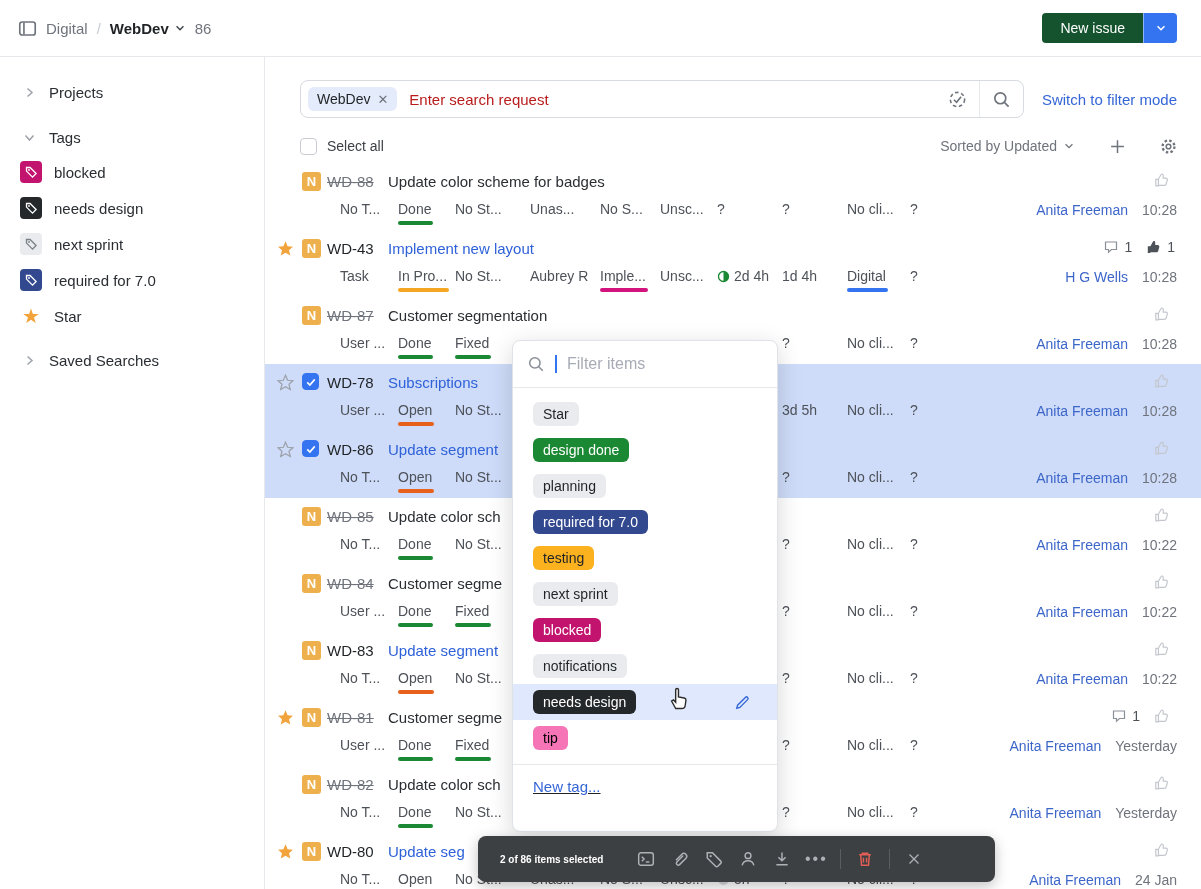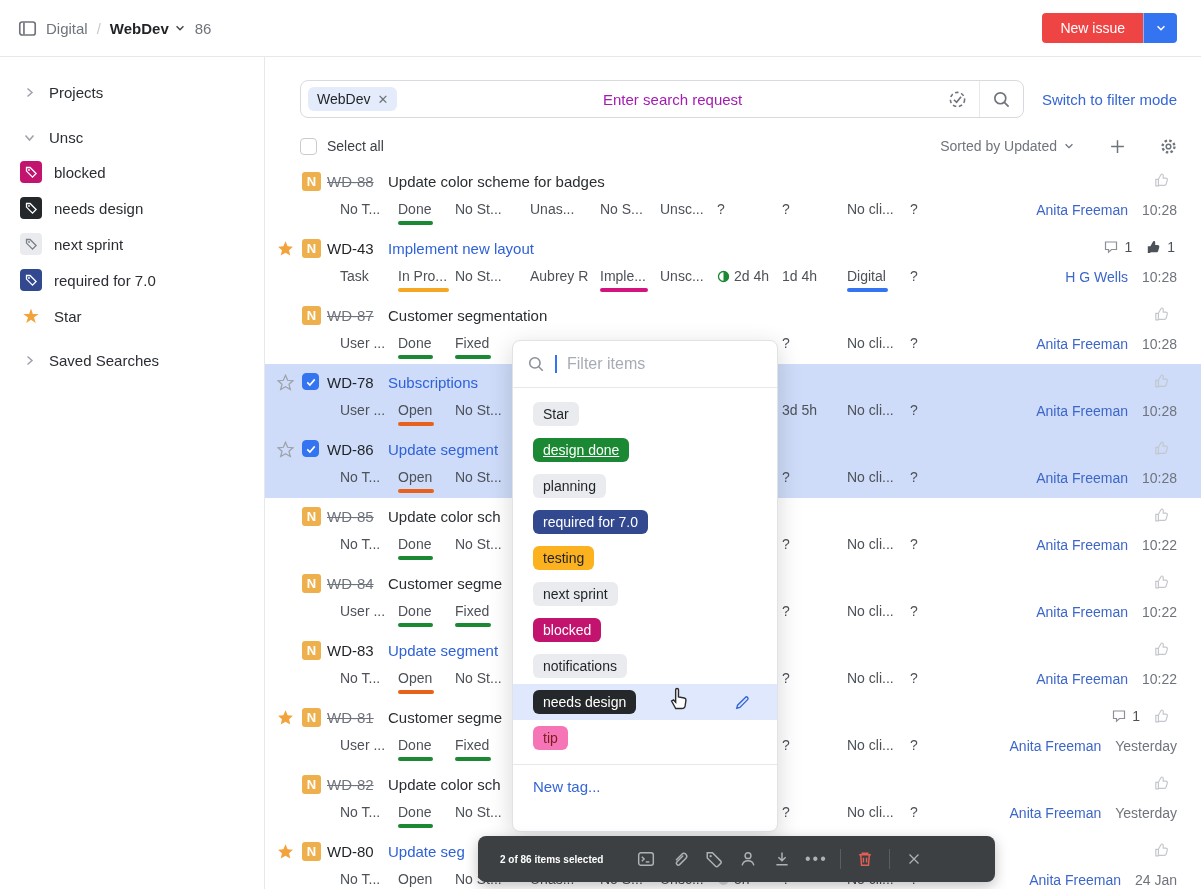--- a/index.html
+++ b/index.html
@@ -8,42 +8,42 @@
   .page { position:relative; width:1201px; height:889px; }
 
   
   .topbar { height:57px; border-bottom:1px solid #e6e8eb; display:flex; align-items:center; padding:0 24px 0 18px; }
   .crumb { display:flex; align-items:center; gap:9px; font-size:15px; }
   .crumb .muted { color:#6f747c; }
   .crumb .sep { color:#c6cad0; }
   .crumb .proj { font-weight:600; color:#1f2326; display:flex; align-items:center; gap:5px; }
   .spacer { flex:1; }
   .newissue { display:flex; }
-  .newissue .main { background:#ef4444; color:#fff; font-size:14px; padding:7px 18px; border:none;
+  .newissue .main { background:#14532d; color:#fff; font-size:14px; padding:7px 18px; border:none;
                     border-radius:4px 0 0 4px; cursor:pointer; font-family:inherit; }
   .newissue .arrow { background:#3574f0; border:none; border-left:1px solid rgba(255,255,255,.45);
                      border-radius:0 4px 4px 0; width:34px; display:flex; align-items:center; justify-content:center; cursor:pointer; }
 
   
   .layout { display:flex; height:832px; }
   .sidebar { width:265px; border-right:1px solid #e6e8eb; padding-top:6px; flex:none; }
   .side-item { display:flex; align-items:center; height:30px; padding-left:22px; gap:12px; font-size:15px; color:#2a2e33; cursor:pointer; }
   .side-item.sub { padding-left:20px; }
   .m14 { margin-top:14px; } .m15 { margin-top:15px; } .m5 { margin-top:5px; } .m6 { margin-top:6px; }
   .tagsq { width:22px; height:22px; border-radius:4px; display:flex; align-items:center; justify-content:center; flex:none; }
   .starbig { font-size:20px; color:#f2a33c; width:22px; text-align:center; flex:none; }
 
   .main-col { flex:1; position:relative; }
 
   
   .searchrow { display:flex; align-items:center; padding:23px 24px 0 35px; gap:18px; }
   .searchbox { flex:1; height:38px; border:1px solid #d7dadf; border-radius:8px; display:flex; align-items:center; padding:0 0 0 7px; }
   .chip { background:#e4ebfa; border-radius:6px; font-size:14px; padding:4px 9px; display:flex; align-items:center; gap:7px; color:#1f2326; }
   .chip .x { color:#6f747c; font-size:13px; cursor:pointer; }
-  .searchbox .ph { color:#a21caf; font-size:15px; margin-left:12px; flex:1;text-align:center; }
+  .searchbox .ph { color:#b91c1c; font-size:15px; margin-left:12px; flex:1; }
   .sb-icons { display:flex; align-items:center; height:100%; }
   .sb-icons .ico { padding:0 12px; display:flex; align-items:center; height:100%; cursor:pointer; }
   .sb-icons .div { width:1px; height:100%; background:#e6e8eb; }
   .switchlink { color:#3566d6; font-size:15px; white-space:nowrap; cursor:pointer; }
 
   
   .controlsrow { display:flex; align-items:center; margin:14px 24px 0 35px; height:28px;gap:18px; }
   .cb { width:17px; height:17px; border:1px solid #c8ccd2; border-radius:4px; background:#fff; flex:none; }
   .cb.checked { background:#3574f0; border-color:#3574f0; display:flex; align-items:center; justify-content:center; }
   .selectall { display:flex; align-items:center; gap:10px; font-size:14px; color:#3c4047; cursor:pointer; }
@@ -86,21 +86,21 @@
   .popup { position:absolute; left:512px; top:340px; width:266px; height:492px; background:#fff;
            border:1px solid #dfe2e6; border-radius:8px; box-shadow:0 6px 24px rgba(0,0,0,.16); z-index:50; }
   .pop-search { height:47px; border-bottom:1px solid #e6e8eb; display:flex; align-items:center; padding:0 14px; gap:10px; }
   .caret { width:2px; height:18px; background:#3574f0; }
   .pop-search .ph { color:#a6abb5; font-size:16px; }
   .pop-list { padding-top:8px; }
   .pop-row { height:36px; display:flex; align-items:center; padding:0 14px 0 20px; cursor:pointer; }
   .pop-row.hl { background:#dfe8fc; }
   .pop-row .grow { flex:1; }
   .tagchip { font-size:14px; padding:4px 10px; border-radius:6px; white-space:nowrap; }
-  .pop-foot { border-top:1px solid #e6e8eb; margin-top:8px; height:43px; display:flex; align-items:center; padding:8px 20px; }
+  .pop-foot { border-top:1px solid #e6e8eb; margin-top:8px; height:43px; display:flex; align-items:center; padding:8px 20px;text-decoration:underline; }
   .newtag { color:#3566d6; font-size:15px; cursor:pointer; }
 
   
   .seltoolbar { position:absolute; left:478px; top:836px; width:517px; height:46px; background:#3c4043; border-radius:8px;
                 display:flex; align-items:center; padding:0 18px 0 22px; gap:0; z-index:60; box-shadow:0 4px 14px rgba(0,0,0,.25); }
   .seltoolbar .lbl { color:#fff; font-size:10px; font-weight:600; margin-right:26px; white-space:nowrap; }
   .tb-ico { width:34px; display:flex; justify-content:center; cursor:pointer; }
   .tb-div { width:1px; height:20px; background:#5a5d61; margin:0 7px; }
   .dots { color:#aeb1b6; font-size:16px; letter-spacing:2px; }
 
@@ -146,21 +146,21 @@
       <div class="side-item m14">
         <svg width="15" height="15" viewBox="0 0 15 15">
             <polyline points="5.5,3.5 10,7.5 5.5,11.5" fill="none" stroke="#9da2ab" stroke-width="1.5"></polyline>
           </svg>
         <span>Projects</span>
       </div>
       <div class="side-item m15">
         <svg width="15" height="15" viewBox="0 0 15 15">
             <polyline points="3.5,5.5 7.5,10 11.5,5.5" fill="none" stroke="#9da2ab" stroke-width="1.5"></polyline>
           </svg>
-        <span>Unsc</span>
+        <span>Tags</span>
       </div>
       <div id="sidebar-tags">
           <div class="side-item sub m5">
             <span class="tagsq" style="background:#c2146e">
               <svg width="13" height="13" viewBox="0 0 13 13">
                 <path d="M1.5 1.5h3.6l6 6-3.6 3.6-6-6z" fill="none" stroke="#ffffff" stroke-width="1.3"></path>
                 <circle cx="4" cy="4" r=".9" fill="#ffffff"></circle>
               </svg>
             </span>
             <span>blocked</span>
@@ -619,21 +619,21 @@
           <line x1="10.4" y1="10.4" x2="14" y2="14" stroke="#8a8f98" stroke-width="1.4"></line>
         </svg>
       <span class="caret"></span>
       <span class="ph">Filter items</span>
     </div>
     <div class="pop-list" id="pop-list">
         <div class="pop-row">
           <span class="tagchip" style="background: rgb(233, 235, 238); color: rgb(31, 35, 38);">Star</span>
         </div>
         <div class="pop-row">
-          <span class="tagchip" style="background: rgb(27, 136, 51); color: rgb(255, 255, 255); text-decoration: underline;">design done</span>
+          <span class="tagchip" style="background: rgb(27, 136, 51); color: rgb(255, 255, 255);">design done</span>
         </div>
         <div class="pop-row">
           <span class="tagchip" style="background: rgb(233, 235, 238); color: rgb(31, 35, 38);">planning</span>
         </div>
         <div class="pop-row">
           <span class="tagchip" style="background: rgb(51, 73, 143); color: rgb(255, 255, 255);">required for 7.0</span>
         </div>
         <div class="pop-row">
           <span class="tagchip" style="background: rgb(252, 178, 30); color: rgb(31, 35, 38);">testing</span>
         </div>
@@ -649,21 +649,21 @@
         <div class="pop-row hl">
           <span class="tagchip" style="background: rgb(37, 40, 43); color: rgb(255, 255, 255);">needs design</span>
           <span class="grow"></span>
           <span style="display: flex; margin-right: 12px;">
             <svg width="17" height="17" viewBox="0 0 16 16">
               <path d="M2.6 13.4l.8-2.9 7.3-7.3a1.45 1.45 0 012.1 2.1l-7.3 7.3z" fill="none" stroke="#3566d6" stroke-width="1.3"></path>
             </svg>
           </span>
         </div>
         <div class="pop-row">
-          <span class="tagchip" style="background: rgb(245, 117, 183); color: #7f1d1d;">tip</span>
+          <span class="tagchip" style="background: rgb(245, 117, 183); color: #000000;">tip</span>
         </div>
       </div>
     <div class="pop-foot">
       <span class="newtag">New tag...</span>
     </div>
   </div>
 
   <div class="seltoolbar">
     <span class="lbl">2 of 86 items selected</span>
     <span class="tb-ico">

